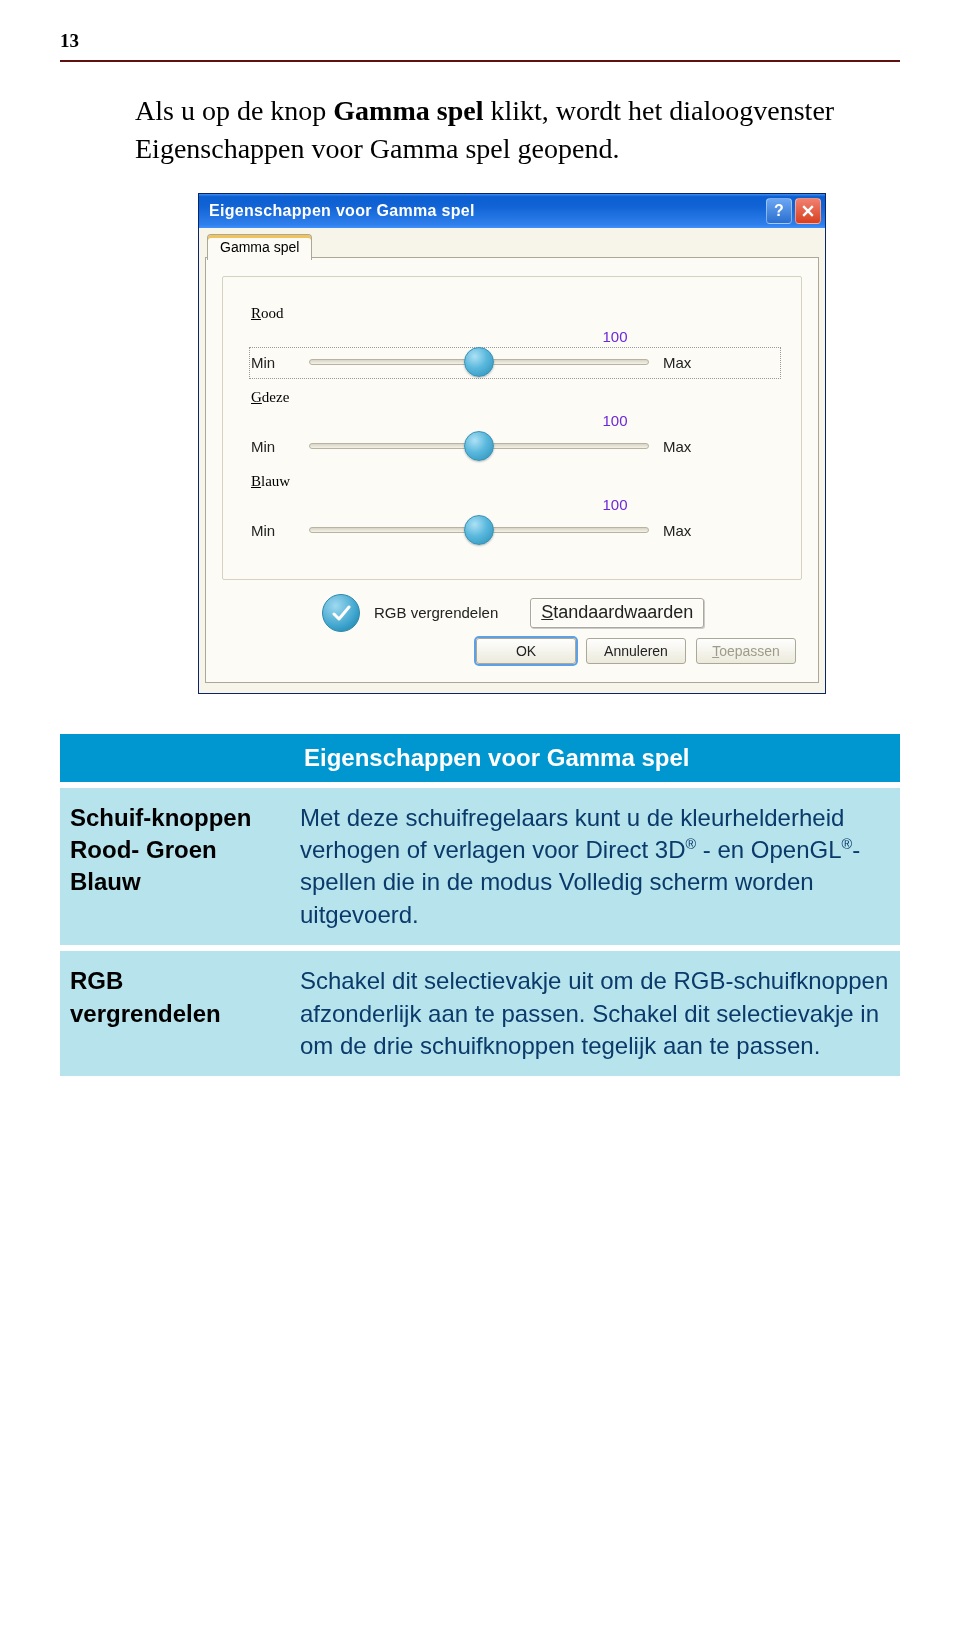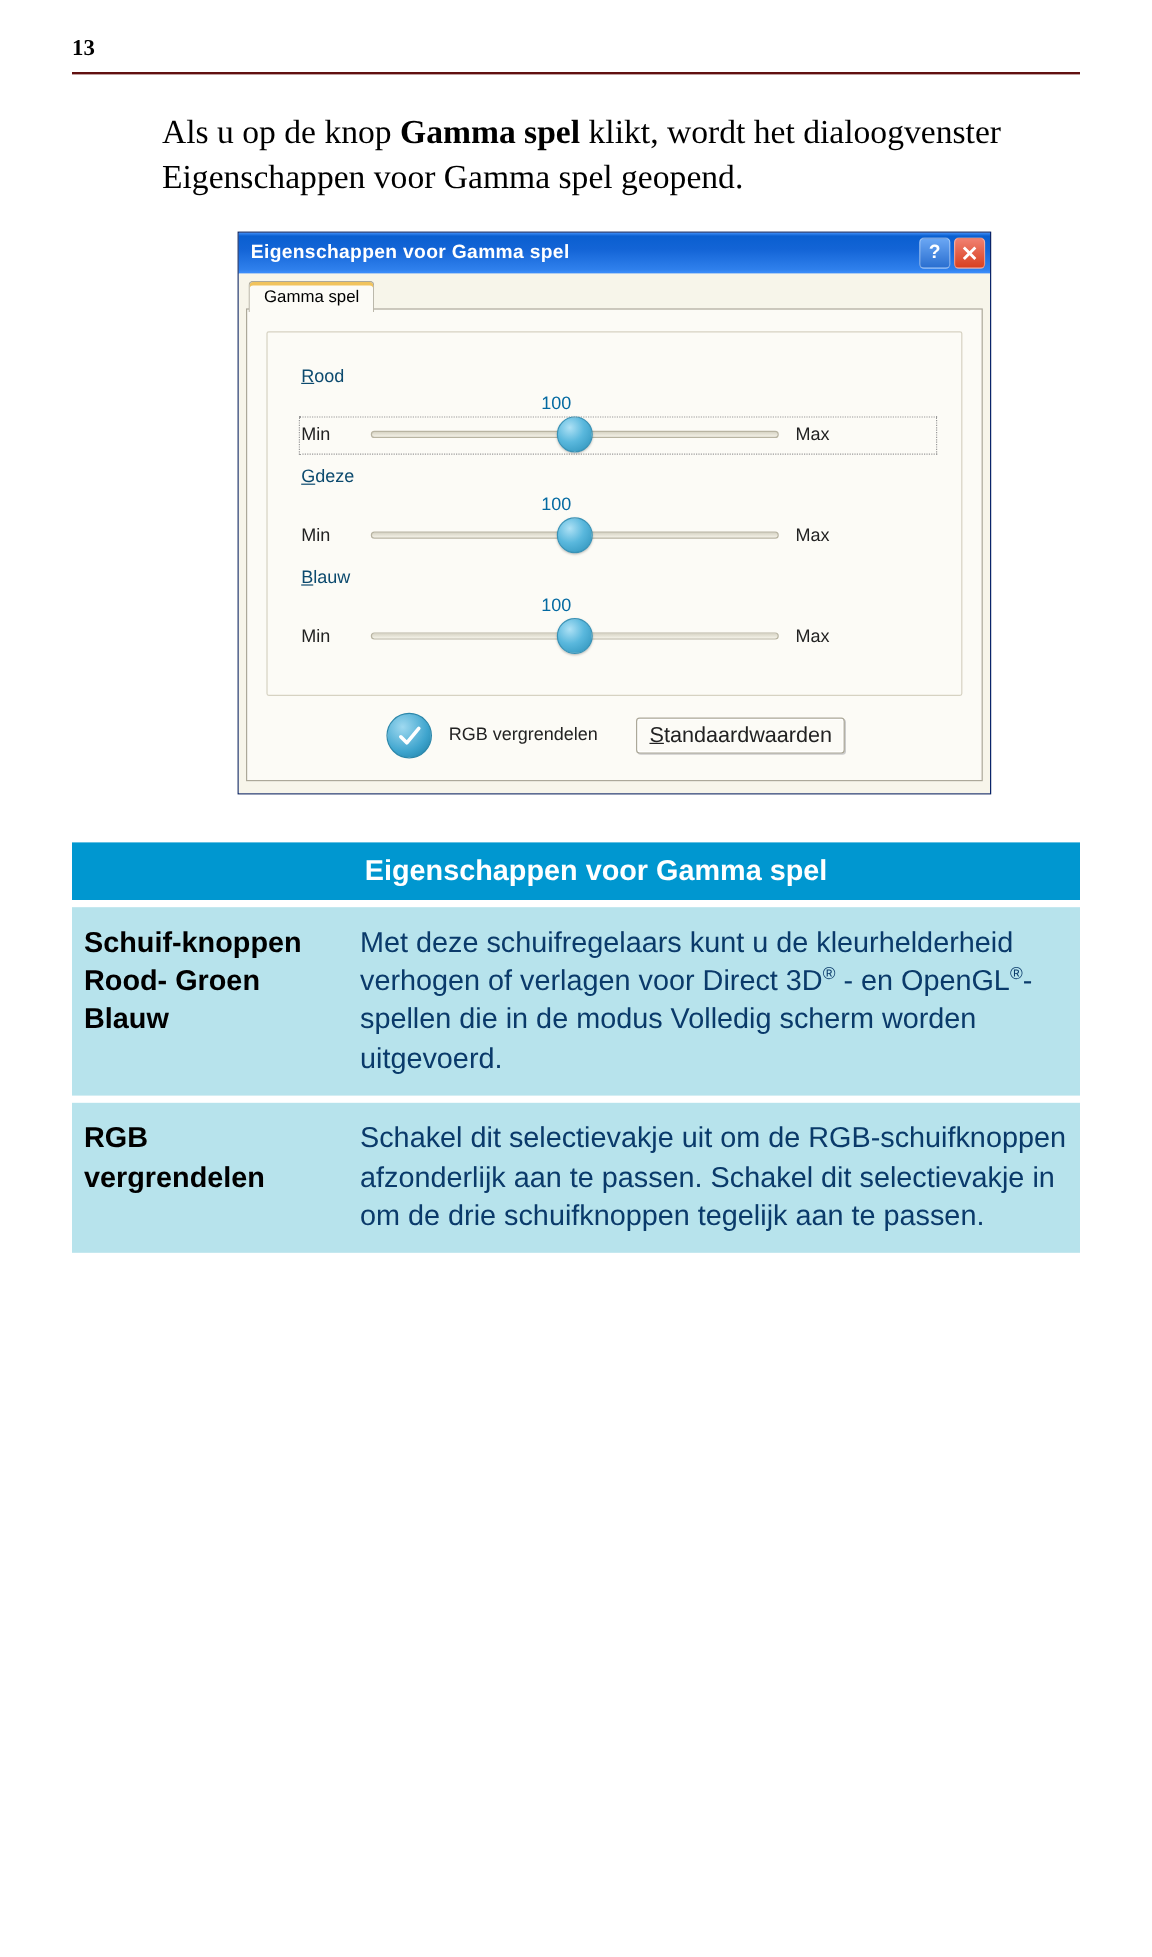--- a/index.html
+++ b/index.html
@@ -86,33 +86,35 @@
   .inner-box {
     border: 1px solid #d6d2c2;
     border-radius: 2px;
     padding: 28px 22px 22px 28px;
     margin-bottom: 14px;
     background: #fcfbf6;
   }
   .slider-group { margin-bottom: 12px; }
   .slider-name {
     font-size: 15px;
-    color: #0c4a6e;
+    color: #000000;
     margin-bottom: 6px;
+    font-family: Liberation Serif, serif;
   }
   .slider-name .u { text-decoration: underline; }
   .slider-row {
     display: flex;
     align-items: center;
     gap: 14px;
     margin-bottom: 10px;
   }
   .slider-val {
+    text-align: center;
     font-size: 15px;
-    color: #0369a1;
+    color: #6d28d9;
     margin-left: 200px;
     margin-bottom: 4px;
   }
   .minmax { font-size: 15px; color: #222; width: 44px; }
   .minmax.right { text-align: left; }
   .track-wrap { flex: 0 0 340px; position: relative; height: 28px; }
   .track {
     position: absolute; left: 0; right: 0; top: 10px;
     height: 6px;
     background: linear-gradient(to bottom,#d8d5c6,#f4f2e8);
@@ -284,20 +286,25 @@
       <div class="lock-row">
         <div class="check-btn">
           <svg viewBox="0 0 20 20">
               <path d="M3 11 L8 16 L18 4" stroke="#fff" stroke-width="3" fill="none" stroke-linecap="round" stroke-linejoin="round"></path>
             </svg>
         </div>
         <span class="lock-label">RGB vergrendelen</span>
         <button class="defaults-btn"><span class="u">S</span><span>tandaardwaarden</span></button>
       </div>
 
+      <div class="btn-row">
+        <div class="winbtn focus">OK</div>
+        <div class="winbtn">Annuleren</div>
+        <div class="winbtn disabled"><span class="u">T</span><span>oepassen</span></div>
+      </div>
     </div>
   </div>
 </div>
 
 <table class="info-table">
   <tbody>
       <tr>
     <th></th>
     <th>Eigenschappen voor Gamma spel</th>
   </tr>

